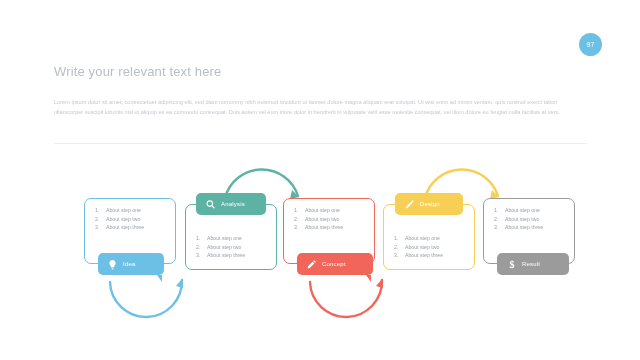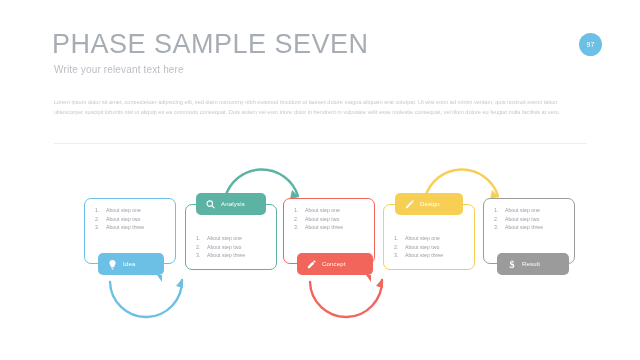--- a/index.html
+++ b/index.html
@@ -29,21 +29,21 @@
     font-size: 27px;
     letter-spacing: 0.5px;
     color: #a7adb5;
     font-weight: 400;
     white-space: nowrap;
   }
   .subtitle {
     position: absolute;
     left: 54px;
     top: 64px;
-    font-size: 10px;
+    font-size: 13px;
     color: #b9bec6;
     letter-spacing: 0.15px;
     white-space: nowrap;
   }
   .badge {
     position: absolute;
     right: 38px;
     top: 33px;
     width: 23px;
     height: 23px;
@@ -152,21 +152,20 @@
     height: 0;
     border-left: 5px solid transparent;
     border-right: 0 solid transparent;
   }
 </style>
 </head>
 <body>
 
 <div class="slide">
 
-  <div class="title">PHASE SAMPLE SEVEN</div>
   <div class="subtitle">Write your relevant text here</div>
   <div class="badge">97</div>
 
   <div class="paragraph">Lorem ipsum dolor sit amet, consectetuer adipiscing elit, sed diam nonummy nibh euismod tincidunt ut laoreet dolore magna aliquam erat volutpat. Ut wisi enim ad minim veniam, quis nostrud exerci tation ullamcorper suscipit lobortis nisl ut aliquip ex ea commodo consequat. Duis autem vel eum iriure dolor in hendrerit in vulputate velit esse molestie consequat, vel illum dolore eu feugiat nulla facilisis at vero.</div>
   <div class="divider"></div>
 
   <div class="diagram">
 
     <svg class="arcs" viewBox="0 0 640 160">
 

